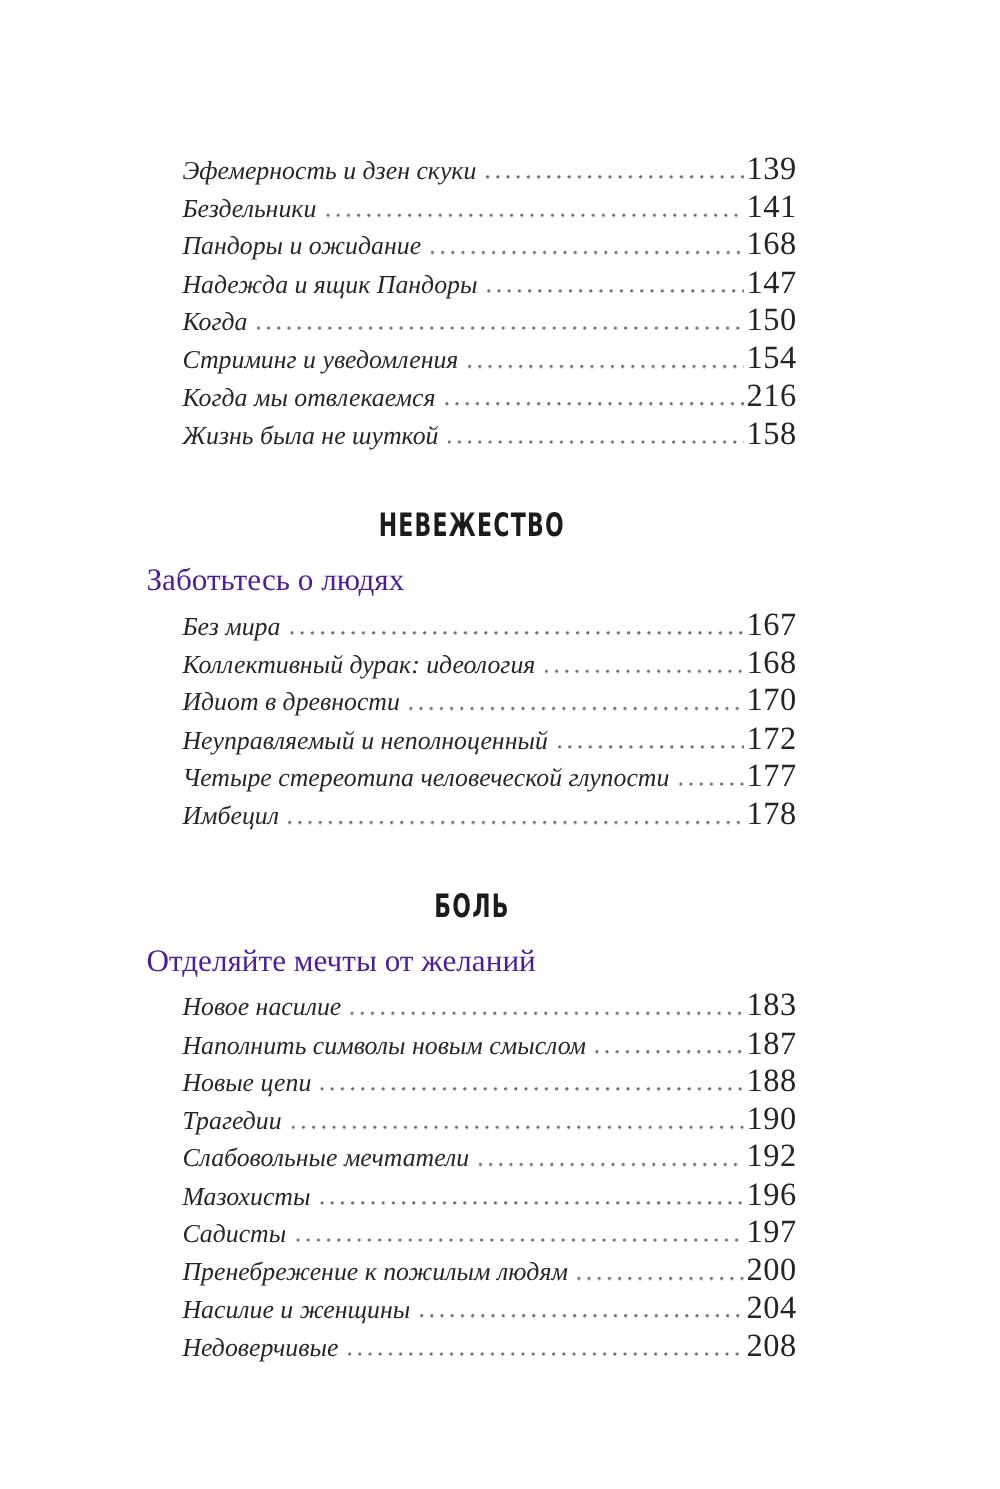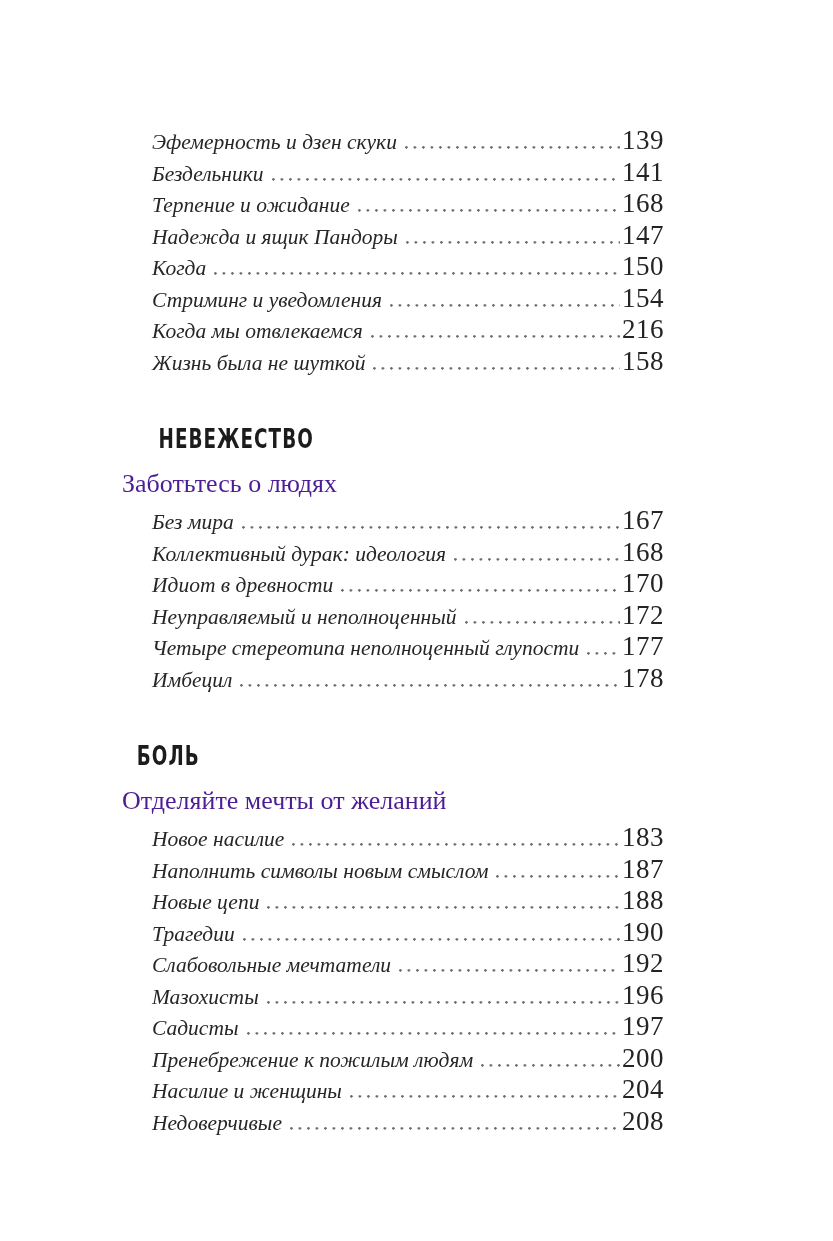--- a/index.html
+++ b/index.html
@@ -21,20 +21,21 @@
     box-sizing: border-box;
   }
   .toc {
     padding: 126px 114px 0 122px; 
   }
   .toc-section { margin: 0; }
 
   
   .section-heading {
     margin: 46px 0 0 0;
+    text-align: center;
     font-family: "DejaVu Sans", sans-serif;
     font-weight: bold;
     font-size: 27px;
     line-height: 30px;
     color: #1c1c1c;
   }
   .heading-inner {
     display: inline-block;
     transform: scaleX(0.68);
     transform-origin: center;
@@ -102,21 +103,21 @@
     <span class="toc-page">139</span>
   </div>
 
   <div class="toc-row">
     <span class="toc-title">Бездельники</span>
     <span class="toc-leader"></span>
     <span class="toc-page">141</span>
   </div>
 
   <div class="toc-row">
-    <span class="toc-title">Терпение и ожидание</span>
+    <span class="toc-title">Пандоры и ожидание</span>
     <span class="toc-leader"></span>
     <span class="toc-page">168</span>
   </div>
 
   <div class="toc-row">
     <span class="toc-title">Надежда и ящик Пандоры</span>
     <span class="toc-leader"></span>
     <span class="toc-page">147</span>
   </div>
 
@@ -171,21 +172,21 @@
   </div>
 
   <div class="toc-row">
     <span class="toc-title">Неуправляемый и неполноценный</span>
     <span class="toc-leader"></span>
     <span class="toc-page">172</span>
   </div>
 
 
   <div class="toc-row">
-    <span class="toc-title">Четыре стереотипа неполноценный глупости</span>
+    <span class="toc-title">Четыре стереотипа человеческой глупости</span>
     <span class="toc-leader"></span>
     <span class="toc-page">177</span>
   </div>
 
   <div class="toc-row">
     <span class="toc-title">Имбецил</span>
     <span class="toc-leader"></span>
     <span class="toc-page">178</span>
   </div>
 </div>

